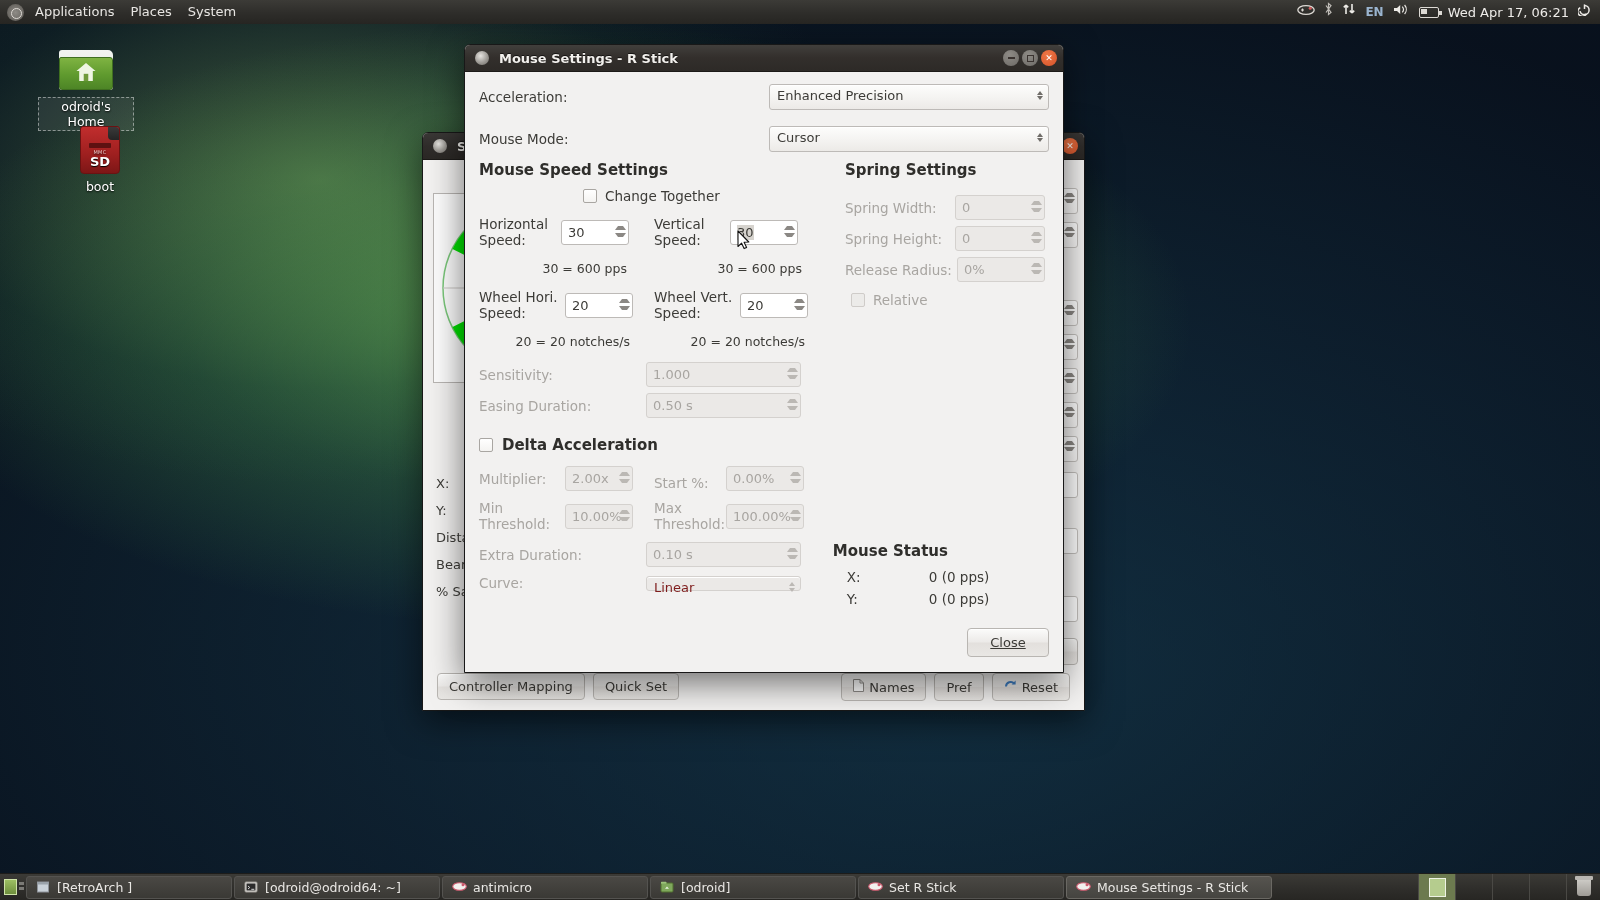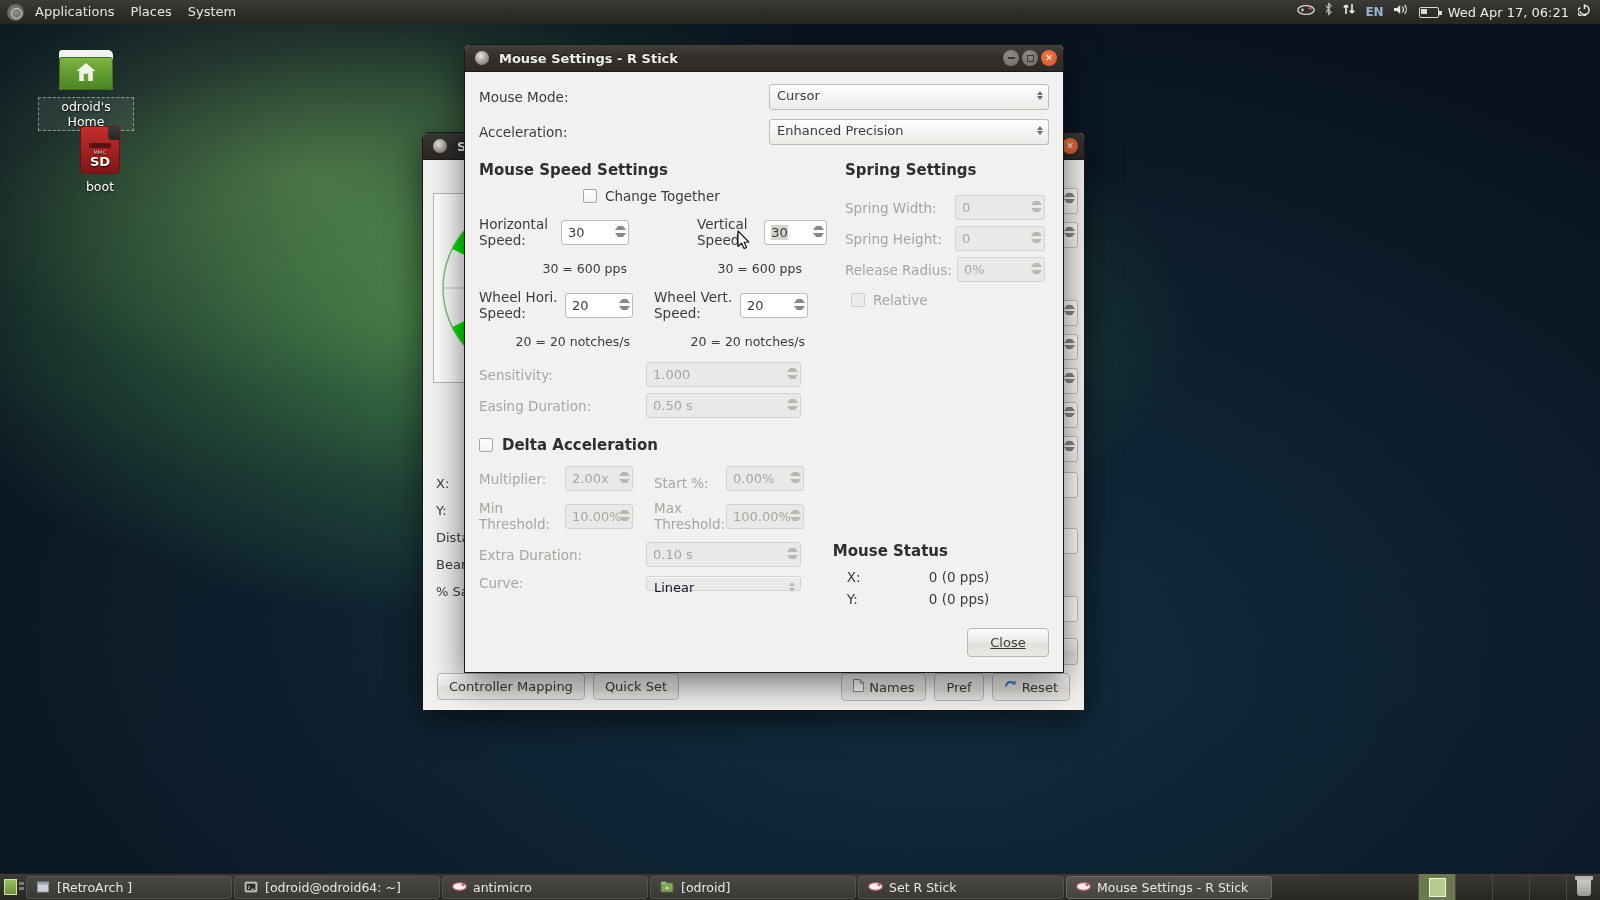--- a/index.html
+++ b/index.html
@@ -473,35 +473,35 @@
         </div>
       <div class="tb-btn tb-max">
           <span class="g"></span>
         </div>
       <div class="tb-btn tb-close">✕</div>
     </div>
   </div>
 
   <div id="dlg-body">
 
+    <div class="row" style="margin-bottom:16px">
+      <span class="lab" style="width:290px">Acceleration:</span>
+      <div class="combo">
+        <span>Enhanced Precision</span>
+        <span class="carets">
+            <span class="up"></span>
+            <span class="dn"></span>
+          </span>
+      </div>
+    </div>
+
     <div class="row">
       <span class="lab" style="width:290px">Mouse Mode:</span>
       <div class="combo">
         <span>Cursor</span>
-        <span class="carets">
-            <span class="up"></span>
-            <span class="dn"></span>
-          </span>
-      </div>
-    </div>
-
-    <div class="row" style="margin-bottom:16px">
-      <span class="lab" style="width:290px">Acceleration:</span>
-      <div class="combo">
-        <span>Enhanced Precision</span>
         <span class="carets">
             <span class="up"></span>
             <span class="dn"></span>
           </span>
       </div>
     </div>
 
     <div style="display:flex; align-items:flex-start;">
 
       <div style="width:348px;">
@@ -520,21 +520,21 @@
             </span>
             <div class="spinbox" style="width:68px;margin-left:4px;">
               <span>30</span>
               <span class="arrows">
                   <span class="up"></span>
                   <span class="dn"></span>
                 </span>
             </div>
           </div>
           <div style="width:173px;display:flex;align-items:center;">
-            <span class="lab" style="width:72px;line-height:16px;margin-left:43px;">
+            <span class="lab" style="width:72px;line-height:16px;">
               <span>Vertical</span><br>
               <span>Speed:</span>
             </span>
             <div class="spinbox focused" style="width:68px;margin-left:4px;">
               <span class="sel">30</span>
               <span class="arrows">
                   <span class="up"></span>
                   <span class="dn"></span>
                 </span>
             </div>
@@ -718,21 +718,21 @@
           <div class="spinbox disabled" style="width:155px;">
             <span>0.10 s</span>
             <span class="arrows">
                 <span class="up"></span>
                 <span class="dn"></span>
               </span>
           </div>
         </div>
         <div style="display:flex;align-items:center;margin-top:8px;">
           <span class="lab dim" style="width:167px;">Curve:</span>
-          <div class="combo" style="width:155px;flex:0 0 auto;background:#ebe9e7;border-color:#d4d1ce;color:#0f172a;height:15px;">
+          <div class="combo" style="width:155px;flex:0 0 auto;background:#ebe9e7;border-color:#d4d1ce;color:#7f1d1d;height:15px;">
             <span>Linear</span>
             <span class="carets">
                 <span class="up" style="border-bottom-color:#bbb8b4"></span>
                 <span class="dn" style="border-top-color:#bbb8b4"></span>
               </span>
           </div>
         </div>
       </div>
 
       <div style="width:224px;margin-left:18px;">

